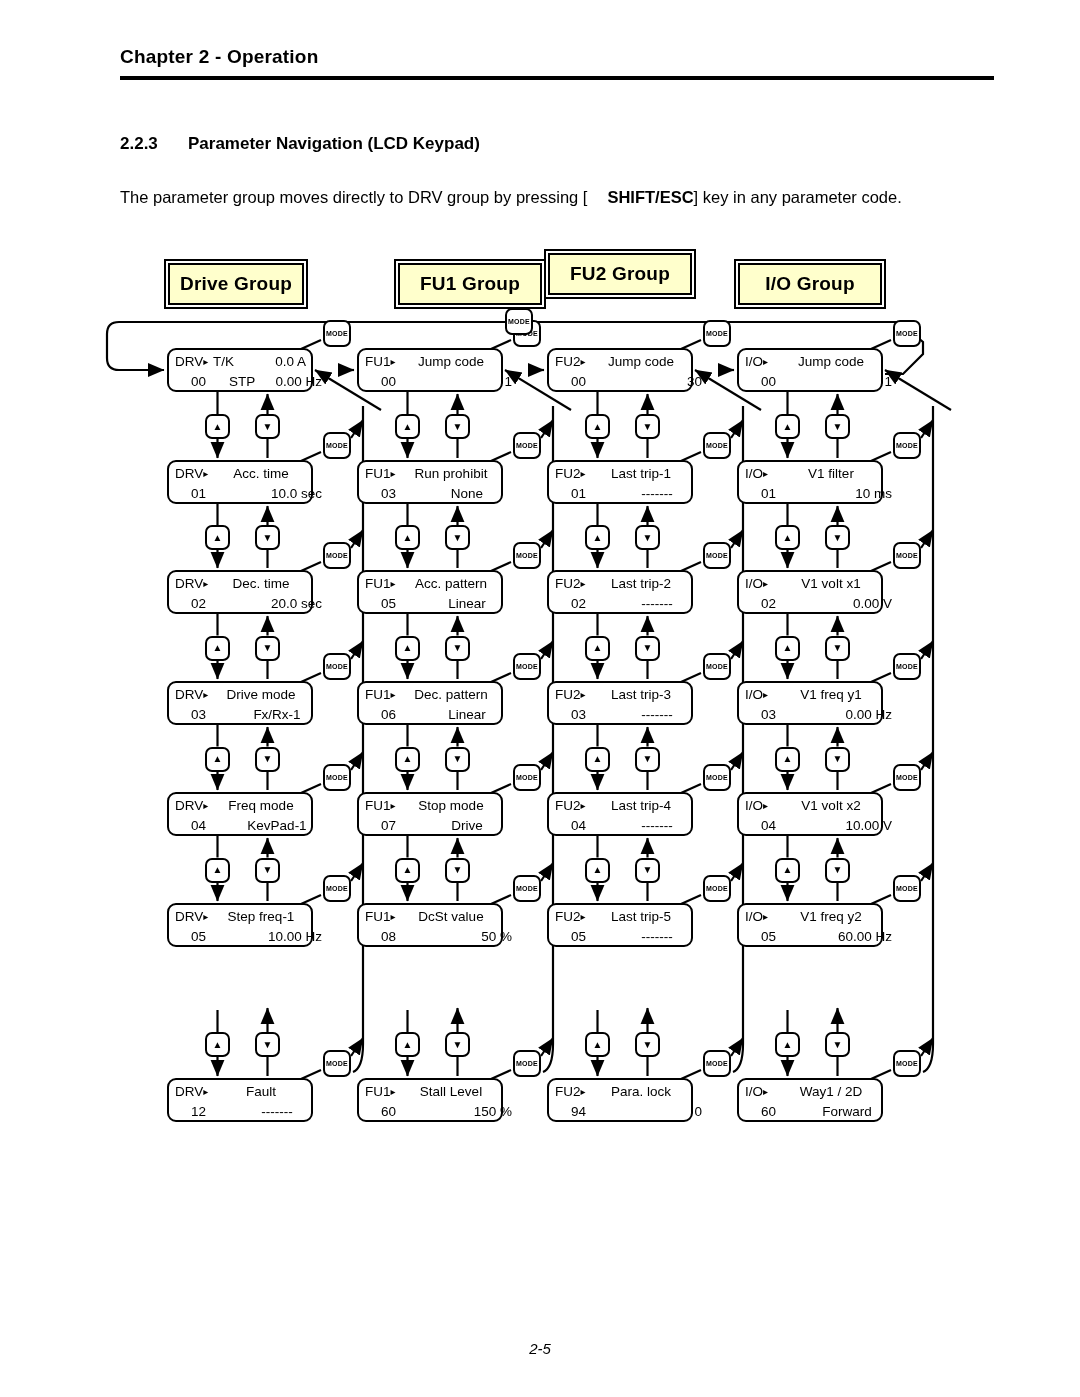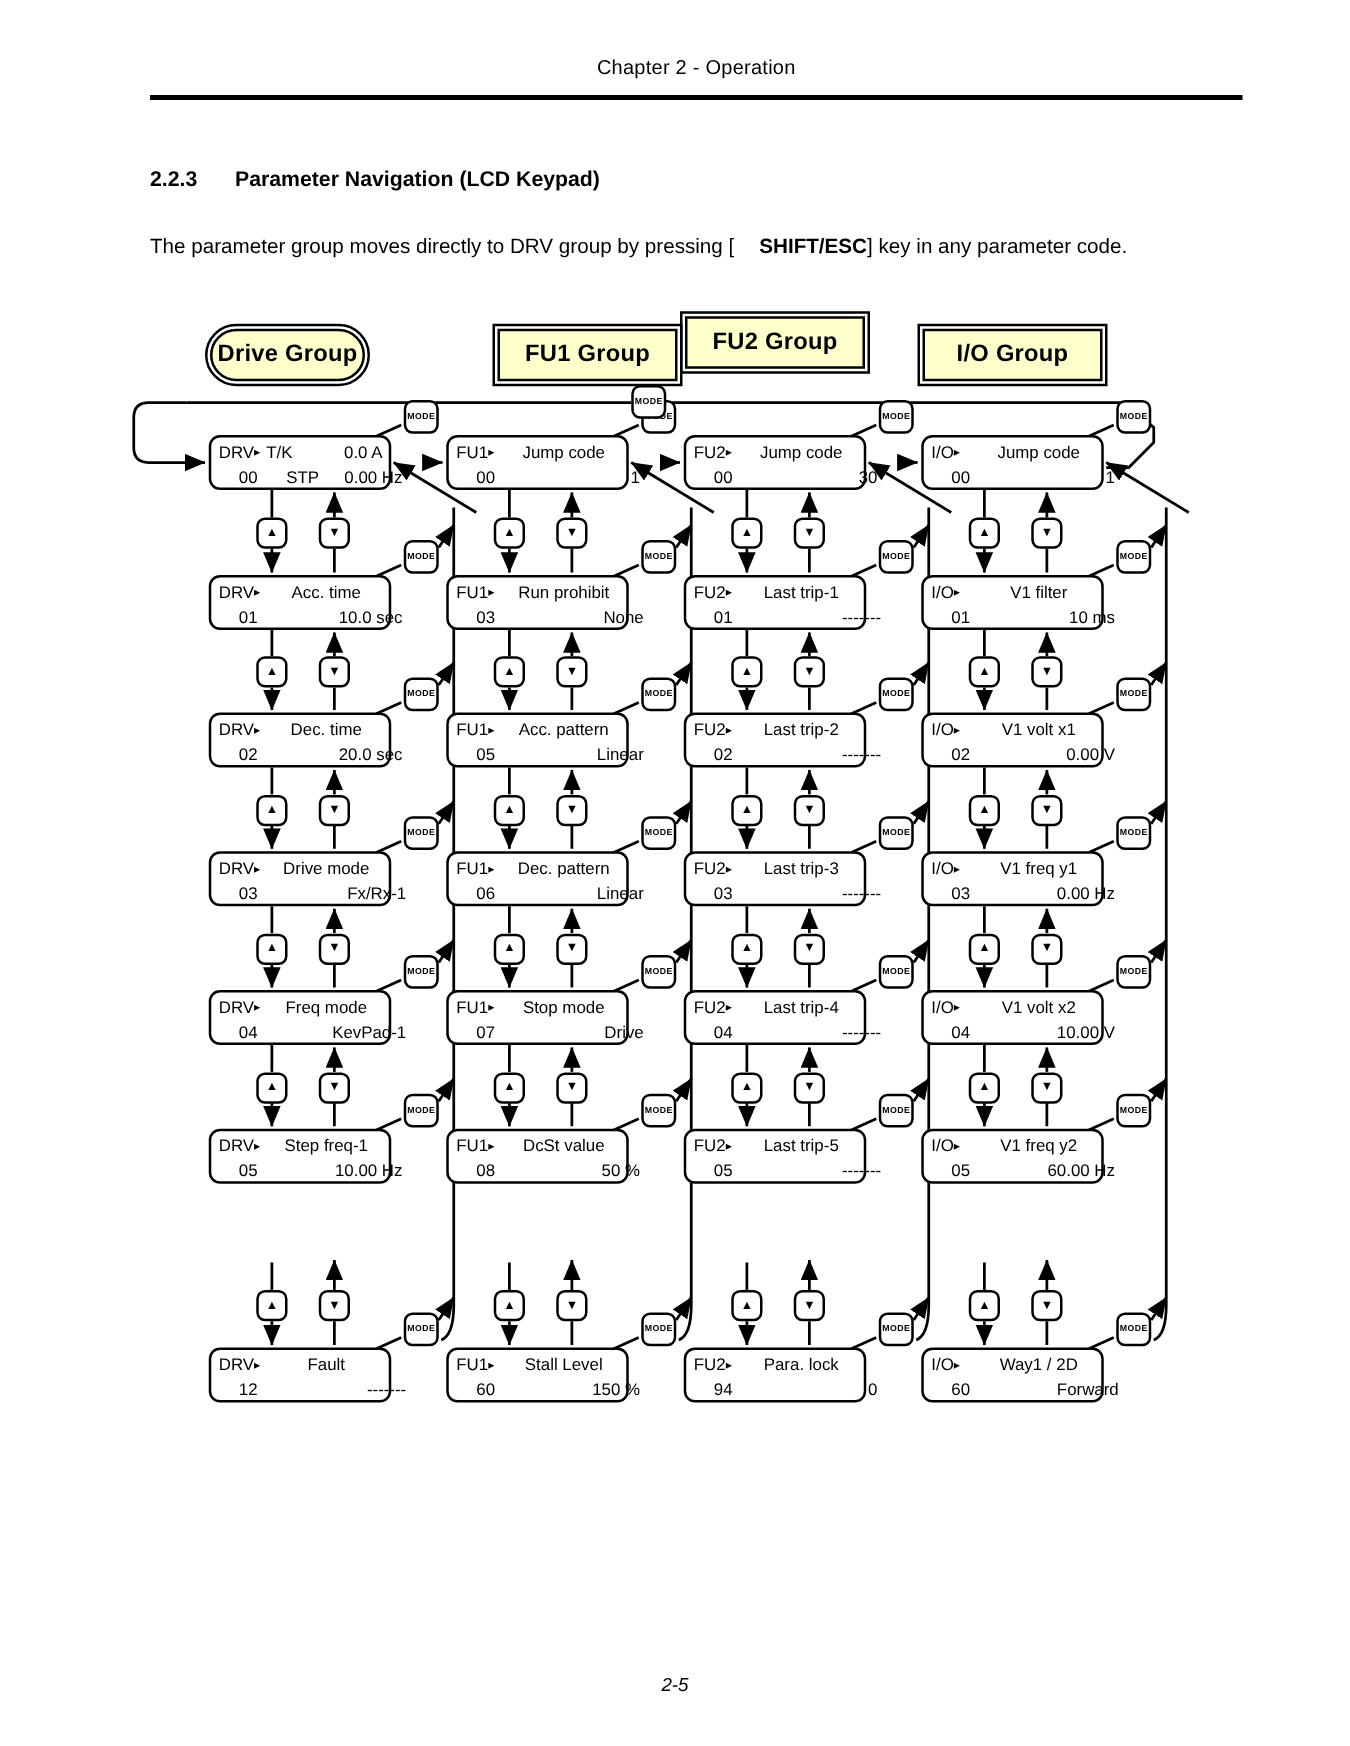--- a/index.html
+++ b/index.html
@@ -16,23 +16,23 @@
     color: #000000;
     overflow: hidden;
   }
 
   
   .chapter-header {
     position: absolute;
     left: 120px;
     top: 46px;
     width: 874px;
-    text-align: center;
-    font-size: 16px;
-    font-weight: normal;
+    text-align: left;
+    font-size: 19px;
+    font-weight: bold;
     letter-spacing: 0.2px;
   }
   .header-rule {
     position: absolute;
     left: 120px;
     top: 76px;
     width: 874px;
     height: 4px;
     background: #000;
   }
@@ -144,20 +144,21 @@
     text-align: center;
     white-space: nowrap;
   }
   .lcd-value {
     flex: 1 1 auto;
     text-align: right;
     white-space: nowrap;
     padding-right: 3px;
   }
   .lcd-value.center {
+    text-align: center;
     padding-right: 0;
   }
   .lcd-mid {
     flex: 0 0 auto;
     white-space: nowrap;
   }
 
   
   .key-btn {
     position: absolute;
@@ -379,21 +380,21 @@
         <path d="M921,1056 L933,1038" marker-end="url(#ah)"></path>
         <line x1="933" y1="406" x2="933" y2="1044"></line>
         <path d="M923,1072 Q933,1068 933,1044"></path>
         <path d="M149,322 L119,322 Q107,322 107,334 L107,358 Q107,370 119,370 L164,370" marker-end="url(#ah)"></path>
         <line x1="149" y1="322" x2="505" y2="322"></line>
         <line x1="533" y1="322" x2="899" y2="322"></line>
         <path d="M899,322 L923,342 L923,354 L903,374 L885,374"></path>
       </g>
   </svg>
   <div id="node-layer">
-      <div class="group-title" style="left: 168px; top: 263px; width: 124px; border-radius: 21px;">
+      <div class="group-title" style="left: 168px; top: 263px; width: 136px;">
         <span>Drive Group</span>
       </div>
       <div class="group-title" style="left: 358px; top: 263px; width: 144px; margin-left: 40px;">
         <span>FU1 Group</span>
       </div>
       <div class="group-title" style="left: 548px; top: 253px; width: 144px;">
         <span>FU2 Group</span>
       </div>
       <div class="group-title" style="left: 738px; top: 263px; width: 144px;">
         <span>I/O Group</span>

